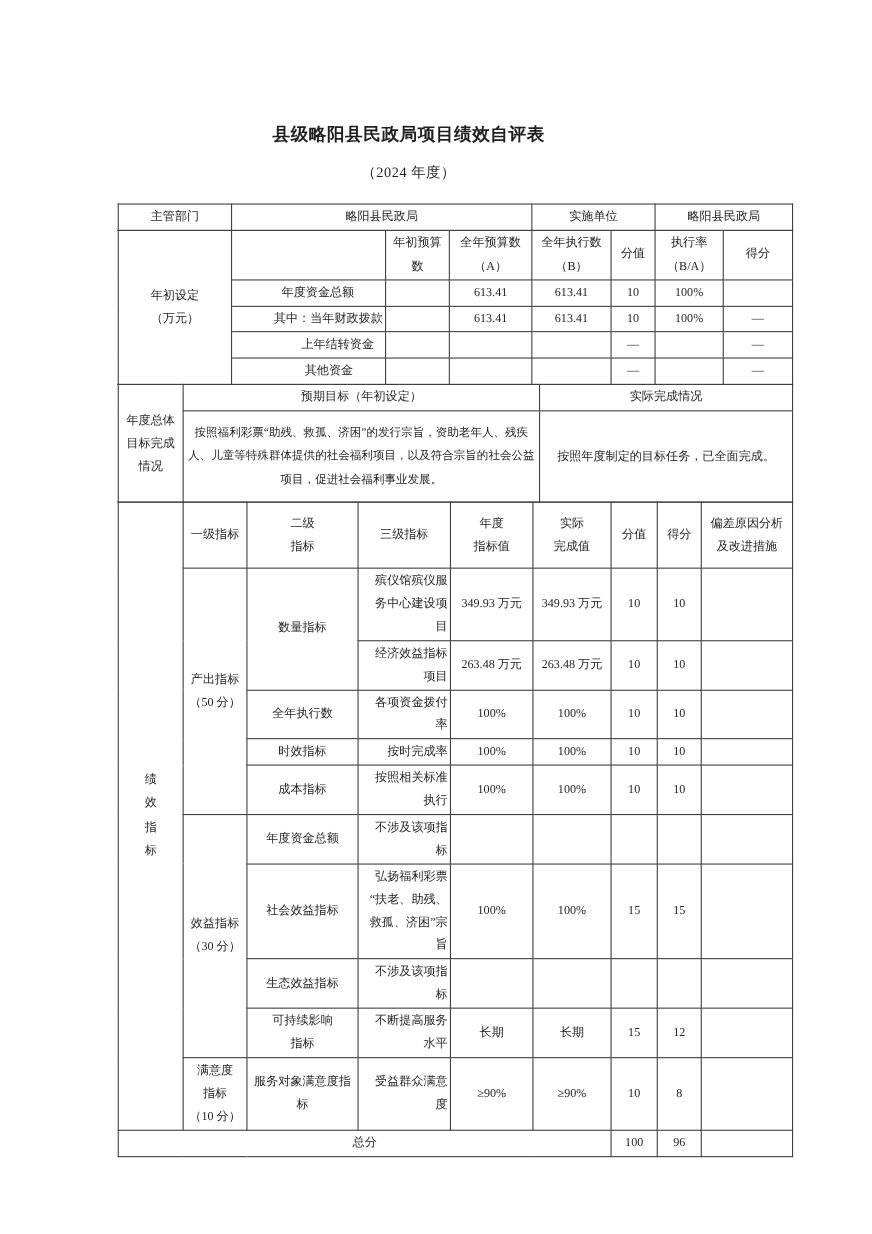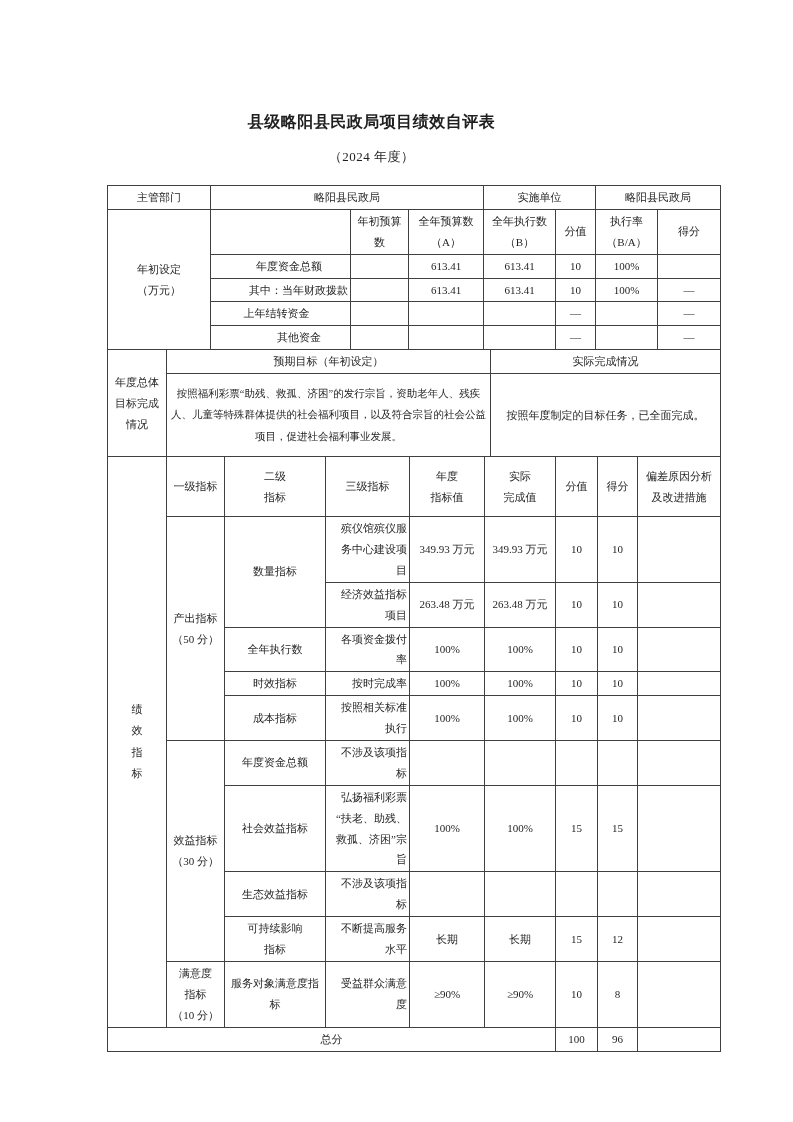--- a/index.html
+++ b/index.html
@@ -46,21 +46,21 @@
     text-align:center;
     vertical-align:middle;
     padding:1px 2px;
     white-space:pre-line;
     overflow:hidden;
     word-break:break-all;
   }
   td.al{text-align:right;padding-left:3px;}
   td.lbl-left{text-align:center;padding-left:19px;}
   td.lbl-left2{text-align:right;padding-left:31px;}
-  td.lbl-right{padding-right:10px;margin-top:39px;}
+  td.lbl-right{text-align:right;padding-right:10px;margin-top:39px;}
   td.lbl-right2{text-align:right;padding-right:29px;}
   td.goal-expected{
     font-size:10.5px;
     line-height:2.05;
   }
   td.side-label{line-height:1.95;}
 </style>
 </head>
 <body>
 

